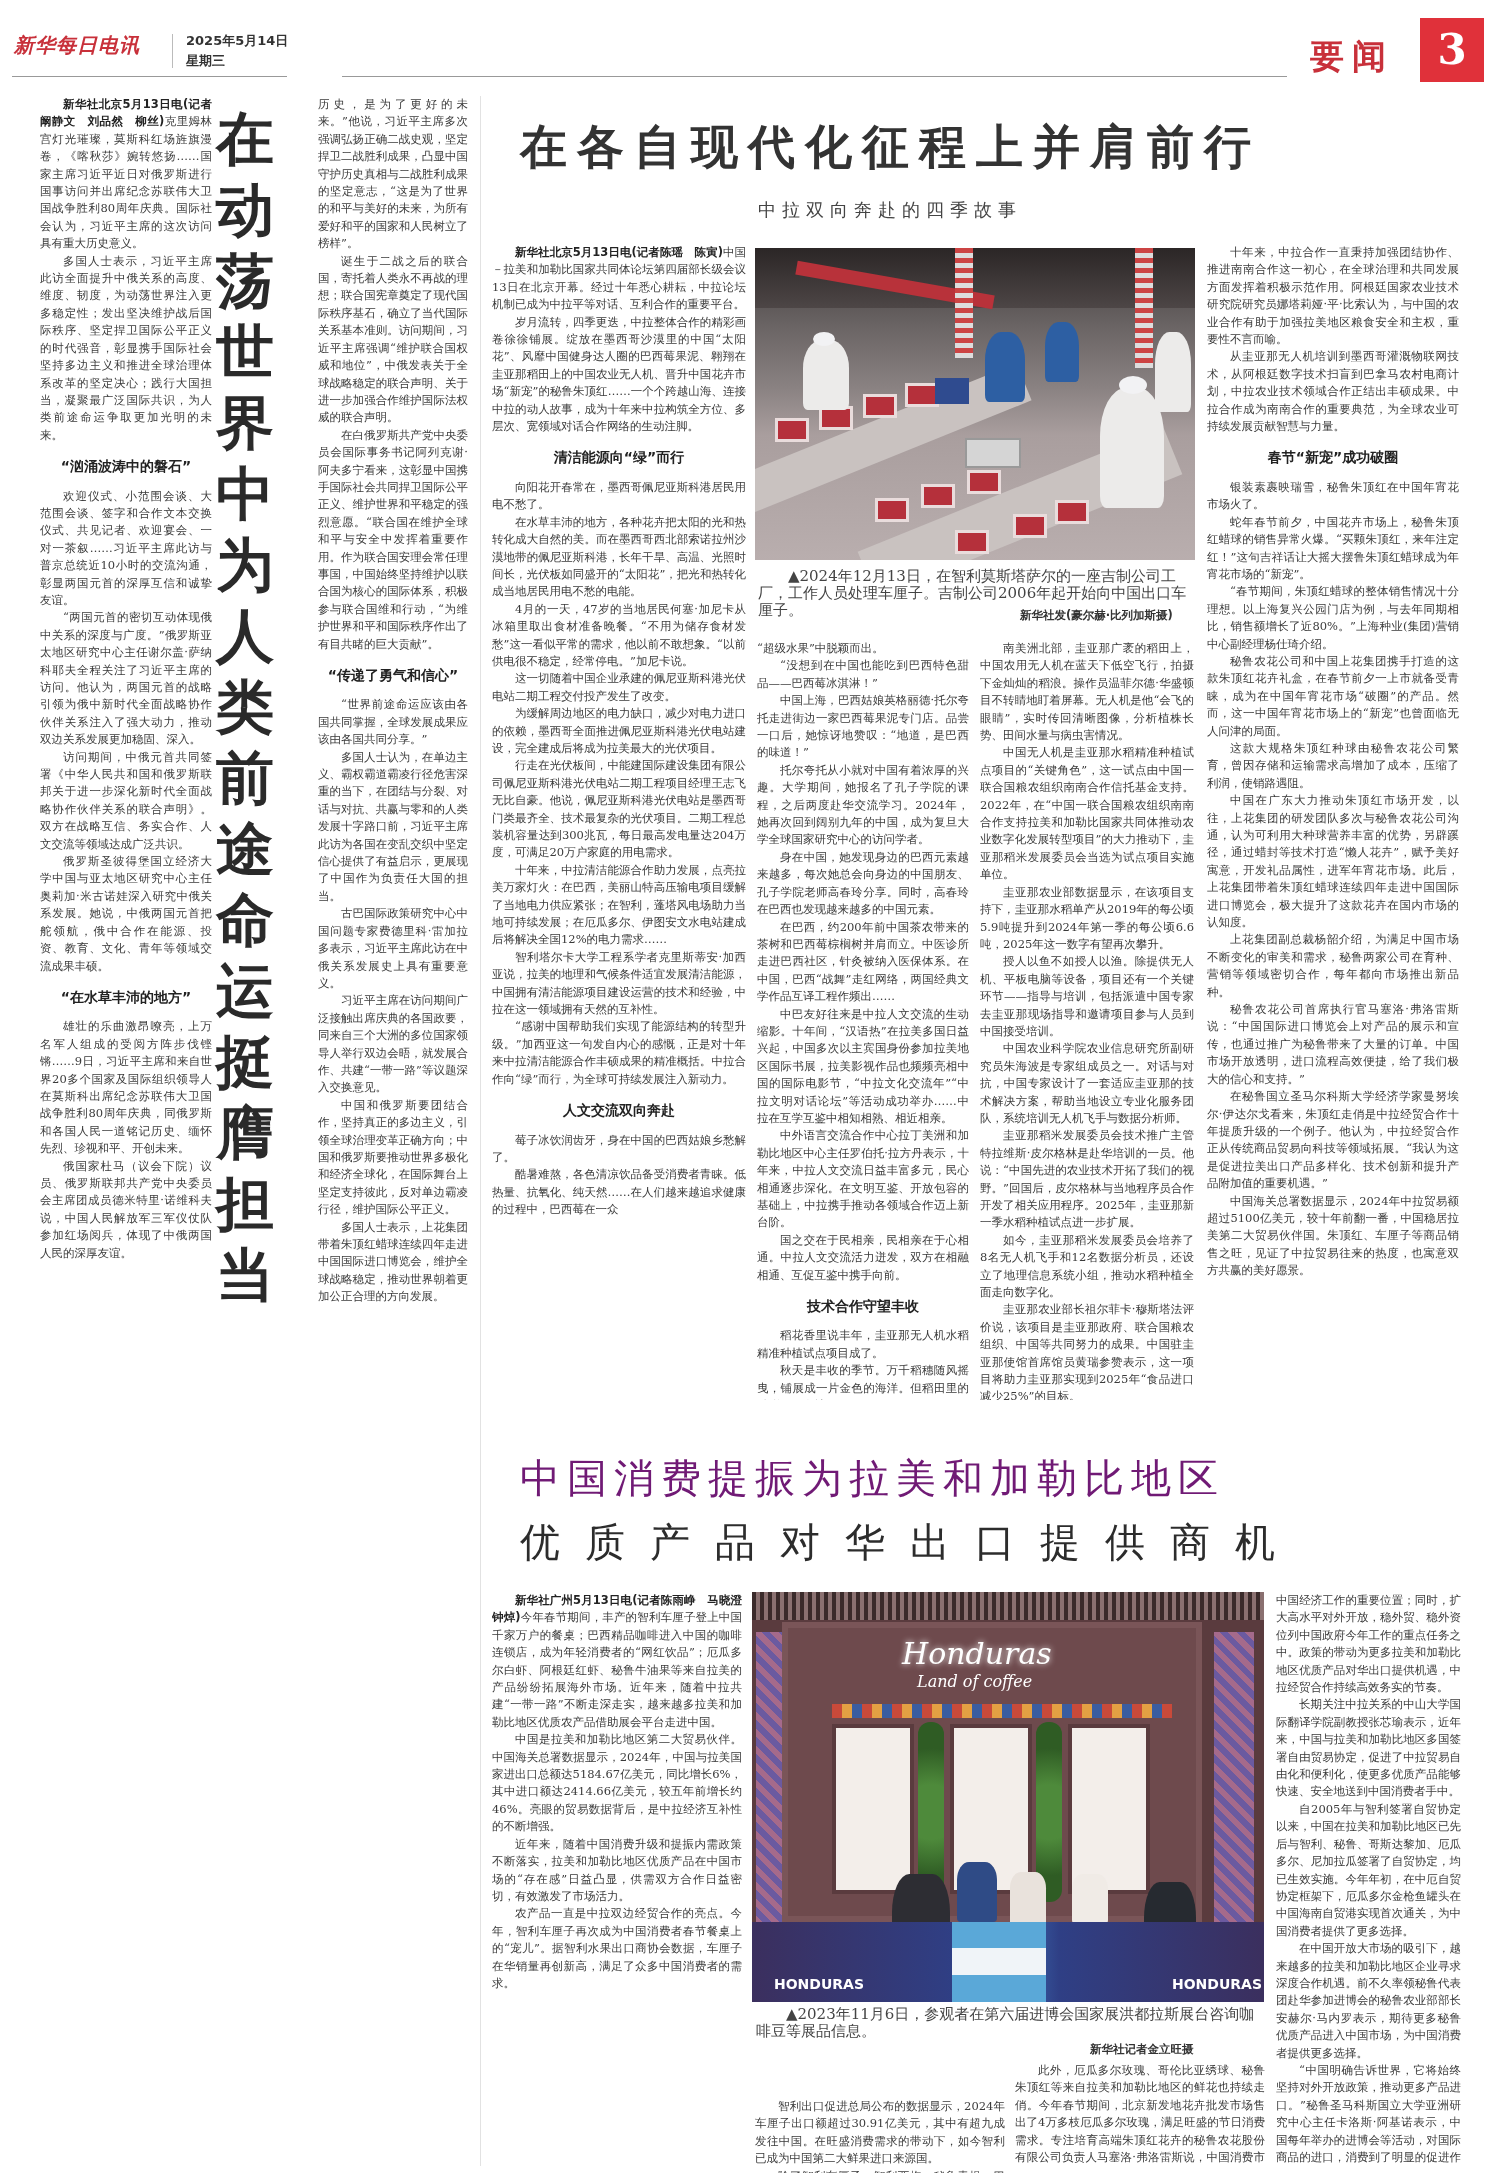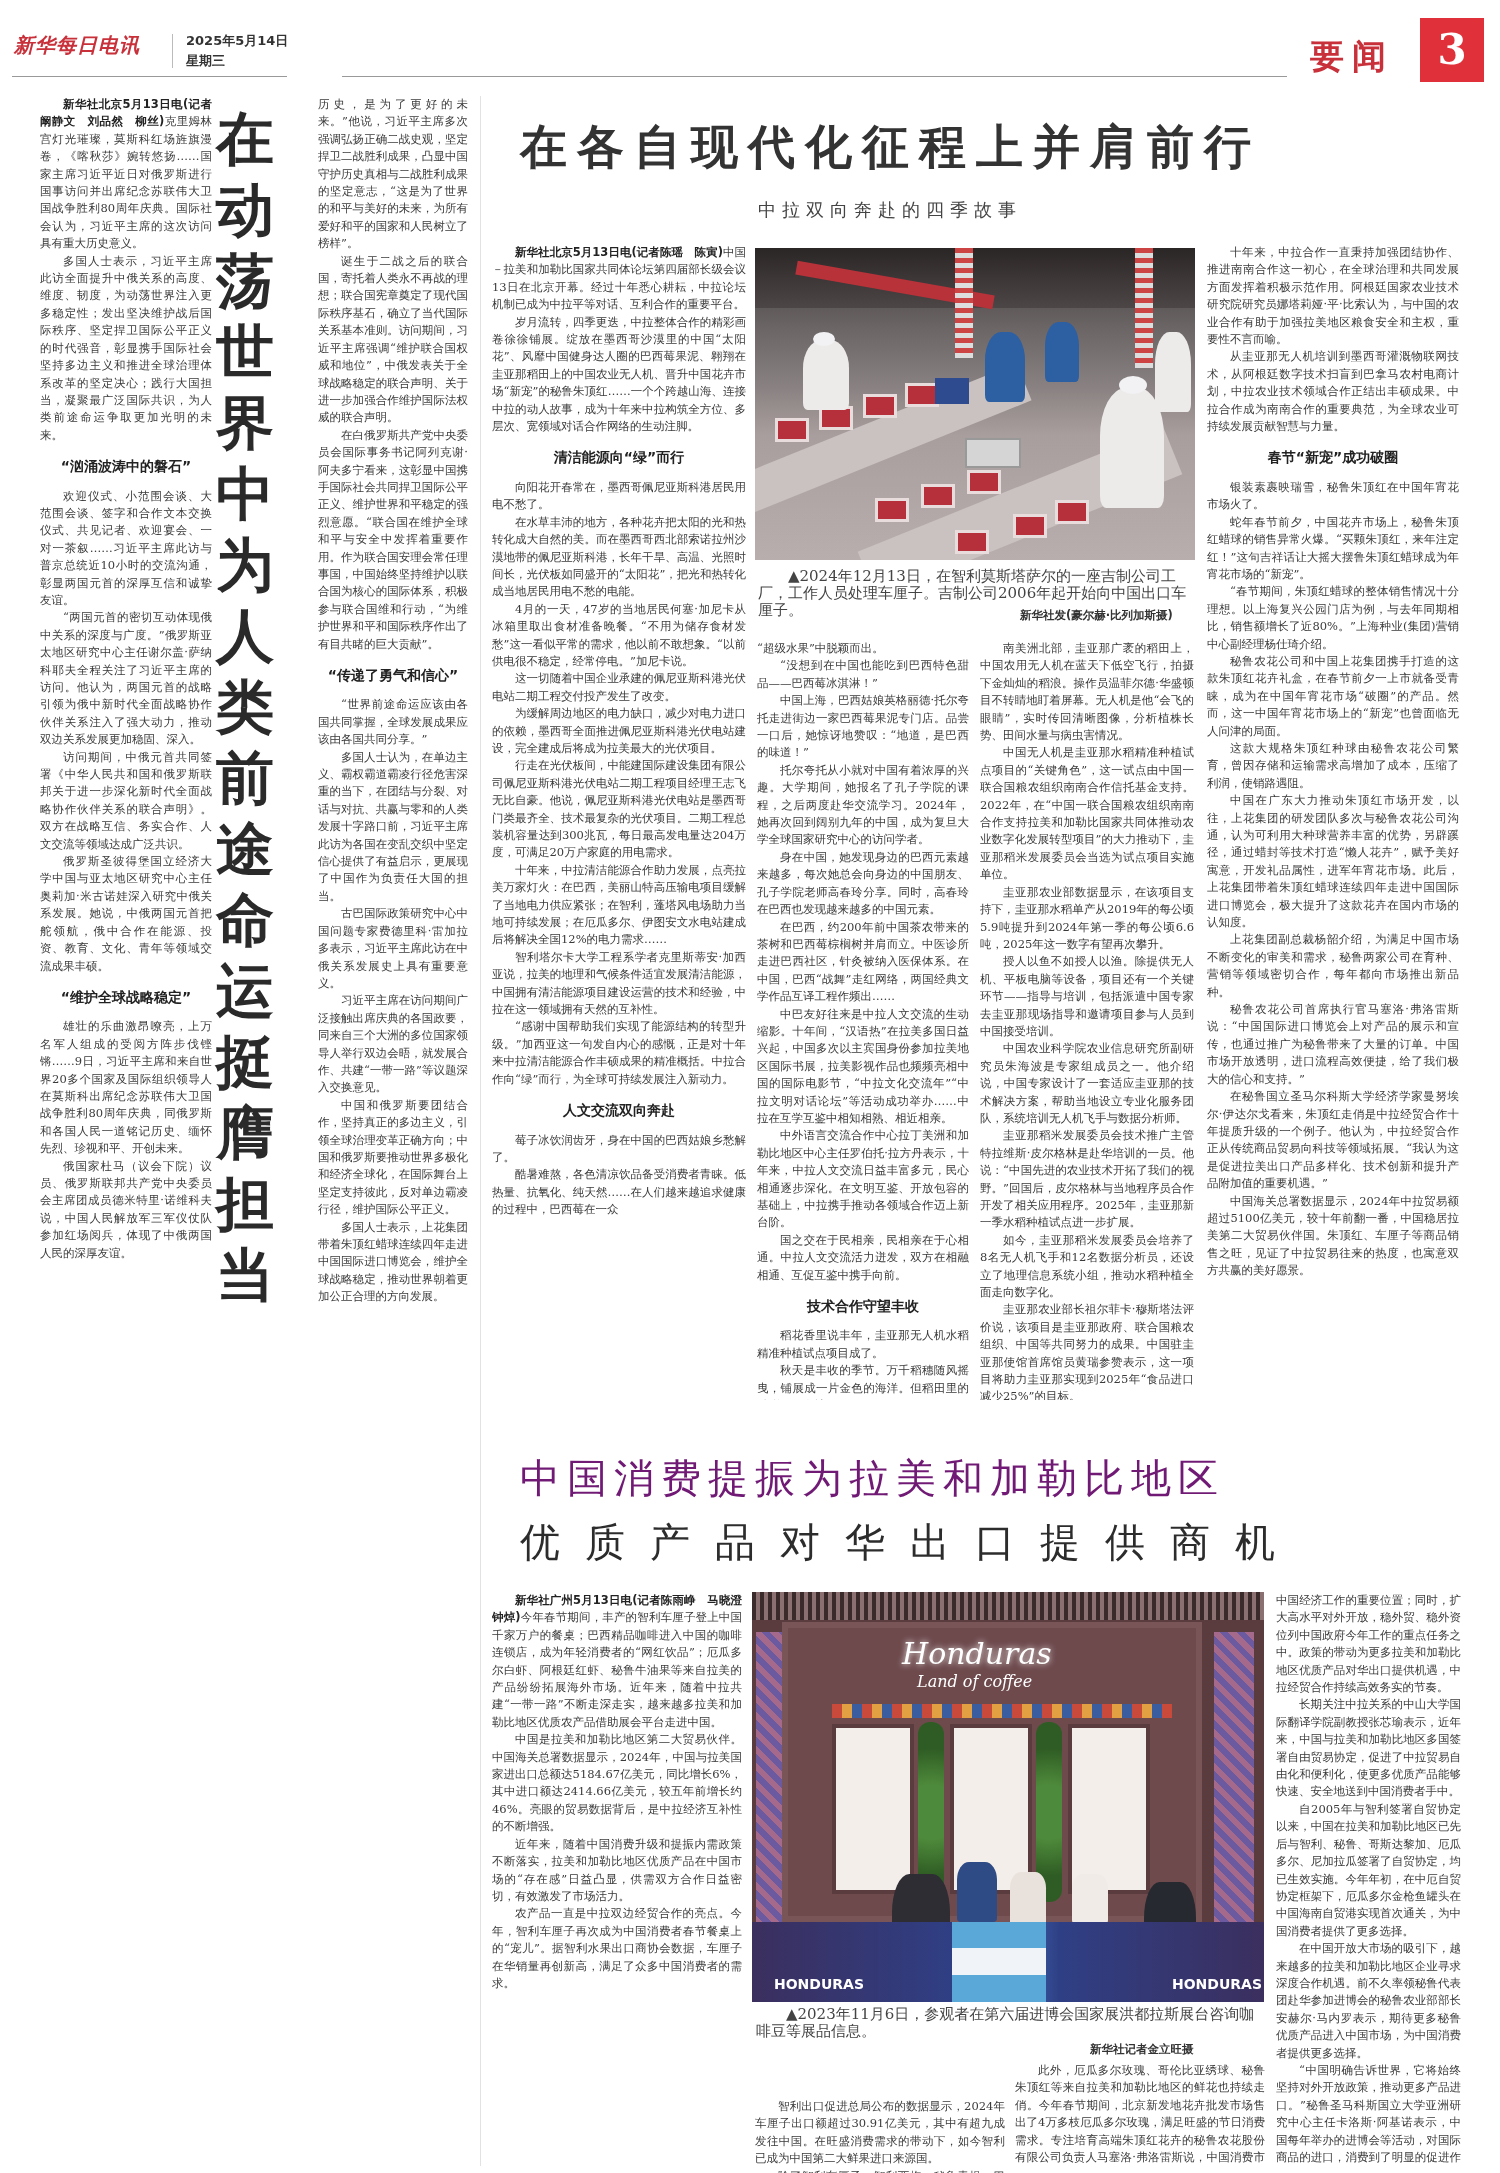--- a/index.html
+++ b/index.html
@@ -70,21 +70,21 @@
 </div>
 
 <div class="col" style="left:40px; top:96px; width:172px; height:2070px;">
   <p><span class="lead">新华社北京5月13日电(记者阚静文　刘品然　柳丝)</span><span>克里姆林宫灯光璀璨，莫斯科红场旌旗漫卷，《喀秋莎》婉转悠扬……国家主席习近平近日对俄罗斯进行国事访问并出席纪念苏联伟大卫国战争胜利80周年庆典。国际社会认为，习近平主席的这次访问具有重大历史意义。</span></p>
   <p>多国人士表示，习近平主席此访全面提升中俄关系的高度、维度、韧度，为动荡世界注入更多稳定性；发出坚决维护战后国际秩序、坚定捍卫国际公平正义的时代强音，彰显携手国际社会坚持多边主义和推进全球治理体系改革的坚定决心；践行大国担当，凝聚最广泛国际共识，为人类前途命运争取更加光明的未来。</p>
   <div class="subhead">“汹涌波涛中的磐石”</div>
   <p>欢迎仪式、小范围会谈、大范围会谈、签字和合作文本交换仪式、共见记者、欢迎宴会、一对一茶叙……习近平主席此访与普京总统近10小时的交流沟通，彰显两国元首的深厚互信和诚挚友谊。</p>
   <p>“两国元首的密切互动体现俄中关系的深度与广度。”俄罗斯亚太地区研究中心主任谢尔盖·萨纳科耶夫全程关注了习近平主席的访问。他认为，两国元首的战略引领为俄中新时代全面战略协作伙伴关系注入了强大动力，推动双边关系发展更加稳固、深入。</p>
   <p>访问期间，中俄元首共同签署《中华人民共和国和俄罗斯联邦关于进一步深化新时代全面战略协作伙伴关系的联合声明》。双方在战略互信、务实合作、人文交流等领域达成广泛共识。</p>
   <p>俄罗斯圣彼得堡国立经济大学中国与亚太地区研究中心主任奥莉加·米古诺娃深入研究中俄关系发展。她说，中俄两国元首把舵领航，俄中合作在能源、投资、教育、文化、青年等领域交流成果丰硕。</p>
-  <div class="subhead">“维护全球战略稳定”</div>
+  <div class="subhead">“在水草丰沛的地方”</div>
   <p>雄壮的乐曲激昂嘹亮，上万名军人组成的受阅方阵步伐铿锵……9日，习近平主席和来自世界20多个国家及国际组织领导人在莫斯科出席纪念苏联伟大卫国战争胜利80周年庆典，同俄罗斯和各国人民一道铭记历史、缅怀先烈、珍视和平、开创未来。</p>
   <p>俄国家杜马（议会下院）议员、俄罗斯联邦共产党中央委员会主席团成员德米特里·诺维科夫说，中国人民解放军三军仪仗队参加红场阅兵，体现了中俄两国人民的深厚友谊。</p>
 </div>
 
 <div class="vtitle">
   <span>在</span>
   <span>动</span>
   <span>荡</span>
   <span>世</span>
   <span>界</span>
@@ -183,21 +183,21 @@
   <div class="subhead">技术合作守望丰收</div>
   <p>稻花香里说丰年，圭亚那无人机水稻精准种植试点项目成了。</p>
   <p>秋天是丰收的季节。万千稻穗随风摇曳，铺展成一片金色的海洋。但稻田里的精彩不只在地面。</p>
 </div>
 
 <div class="col" style="left:980px; top:640px; width:214px; height:760px;">
   <p>南美洲北部，圭亚那广袤的稻田上，中国农用无人机在蓝天下低空飞行，拍摄下金灿灿的稻浪。操作员温菲尔德·华盛顿目不转睛地盯着屏幕。无人机是他“会飞的眼睛”，实时传回清晰图像，分析植株长势、田间水量与病虫害情况。</p>
   <p>中国无人机是圭亚那水稻精准种植试点项目的“关键角色”，这一试点由中国一联合国粮农组织南南合作信托基金支持。2022年，在“中国一联合国粮农组织南南合作支持拉美和加勒比国家共同体推动农业数字化发展转型项目”的大力推动下，圭亚那稻米发展委员会当选为试点项目实施单位。</p>
   <p>圭亚那农业部数据显示，在该项目支持下，圭亚那水稻单产从2019年的每公顷5.9吨提升到2024年第一季的每公顷6.6吨，2025年这一数字有望再次攀升。</p>
   <p>授人以鱼不如授人以渔。除提供无人机、平板电脑等设备，项目还有一个关键环节——指导与培训，包括派遣中国专家去圭亚那现场指导和邀请项目参与人员到中国接受培训。</p>
-  <p>中国农业科学院农业信息研究所副研究员朱海波是专家组成员之一。他介绍说，中国专家设计了一套适应圭亚那的技术解决方案，帮助当地设立专业化服务团队，系统培训无人机飞手与数据分析师。</p>
+  <p>中国农业科学院农业信息研究所副研究员朱海波是专家组成员之一。对话与对抗，中国专家设计了一套适应圭亚那的技术解决方案，帮助当地设立专业化服务团队，系统培训无人机飞手与数据分析师。</p>
   <p>圭亚那稻米发展委员会技术推广主管特拉维斯·皮尔格林是赴华培训的一员。他说：“中国先进的农业技术开拓了我们的视野。”回国后，皮尔格林与当地程序员合作开发了相关应用程序。2025年，圭亚那新一季水稻种植试点进一步扩展。</p>
   <p>如今，圭亚那稻米发展委员会培养了8名无人机飞手和12名数据分析员，还设立了地理信息系统小组，推动水稻种植全面走向数字化。</p>
   <p>圭亚那农业部长祖尔菲卡·穆斯塔法评价说，该项目是圭亚那政府、联合国粮农组织、中国等共同努力的成果。中国驻圭亚那使馆首席馆员黄瑞参赞表示，这一项目将助力圭亚那实现到2025年“食品进口减少25%”的目标。</p>
 </div>
 
 <div class="col" style="left:1207px; top:244px; width:252px; height:1160px;">
   <p>十年来，中拉合作一直秉持加强团结协作、推进南南合作这一初心，在全球治理和共同发展方面发挥着积极示范作用。阿根廷国家农业技术研究院研究员娜塔莉娅·平·比索认为，与中国的农业合作有助于加强拉美地区粮食安全和主权，重要性不言而喻。</p>
   <p>从圭亚那无人机培训到墨西哥灌溉物联网技术，从阿根廷数字技术扫盲到巴拿马农村电商计划，中拉农业技术领域合作正结出丰硕成果。中拉合作成为南南合作的重要典范，为全球农业可持续发展贡献智慧与力量。</p>
   <div class="subhead">春节“新宠”成功破圈</div>
   <p>银装素裹映瑞雪，秘鲁朱顶红在中国年宵花市场火了。</p>

